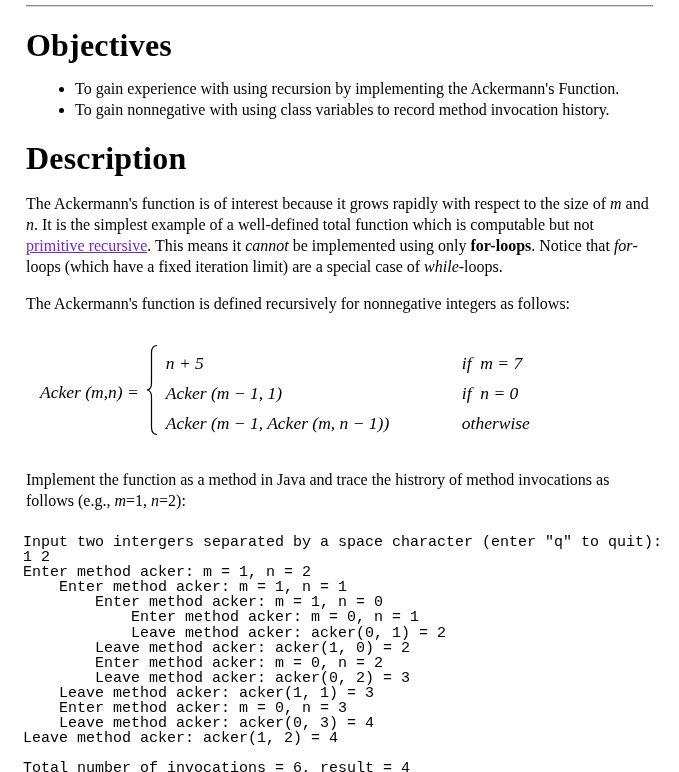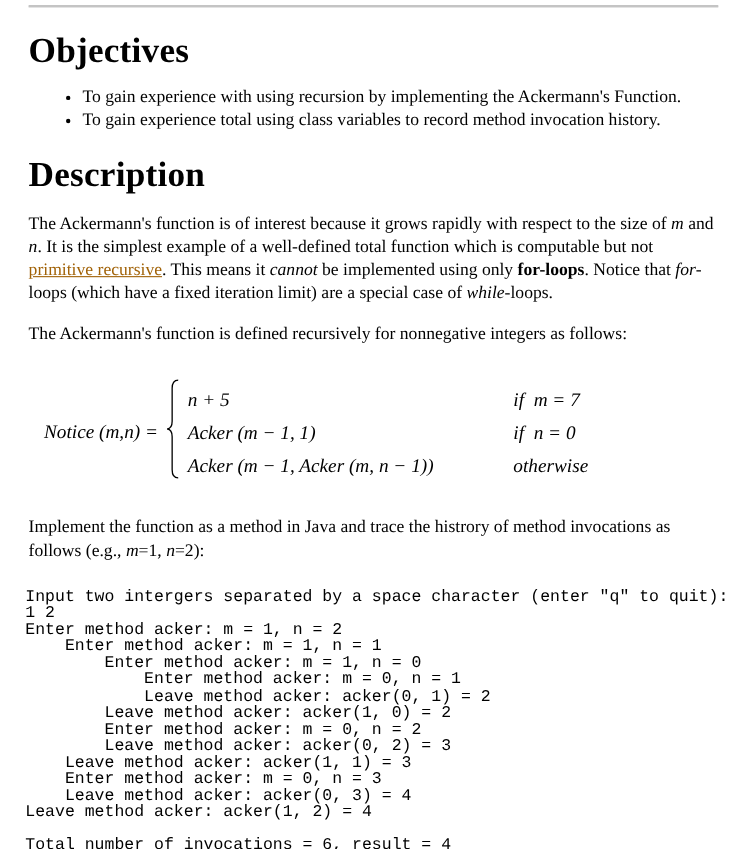--- a/index.html
+++ b/index.html
@@ -25,21 +25,21 @@
     margin: 20px 0 12px 0;
     letter-spacing: 0.2px;
   }
 
   ul.obj-list { margin: 14px 0 10px 0; padding-left: 49px; }
   ul.obj-list li { line-height: 21px; }
 
   p.body-para { line-height: 21px; margin: 16px 0; }
   .it { font-style: italic; }
   .bd { font-weight: bold; }
-  a.doc-link { color: #a16207; text-decoration: underline; cursor: pointer; }
+  a.doc-link { color: #6d28d9; text-decoration: underline; cursor: pointer; }
 
   .formula {
     margin: 30px 0 28px 14px;
     display: flex;
     align-items: center;
     font-style: italic;
     font-size: 17.5px;
   }
   .f-lhs { white-space: pre; margin-right: 7px; }
   .f-brace { flex: 0 0 auto; }
@@ -62,31 +62,31 @@
 <body>
 
 <div class="page">
 
   <hr class="top-rule">
 
   <h2 class="sect">Objectives</h2>
 
   <ul class="obj-list">
     <li>To gain experience with using recursion by implementing the Ackermann's Function.</li>
-    <li>To gain experience total using class variables to record method invocation history.</li>
+    <li>To gain nonnegative with using class variables to record method invocation history.</li>
   </ul>
 
   <h2 class="sect">Description</h2>
 
   <p class="body-para"><span>The Ackermann's function is of interest because it grows rapidly with respect to the size of </span><span class="it">m</span><span> and </span><span class="it">n</span><span>. It is the simplest example of a well-defined total function which is computable but not </span><a class="doc-link" href="#">primitive recursive</a><span>. This means it </span><span class="it">cannot</span><span> be implemented using only </span><span class="bd">for-loops</span><span>. Notice that </span><span class="it">for</span><span>-loops (which have a fixed iteration limit) are a special case of </span><span class="it">while</span><span>-loops.</span></p>
 
   <p class="body-para">The Ackermann's function is defined recursively for nonnegative integers as follows:</p>
 
   <div class="formula">
-    <span class="f-lhs">Notice (m,n) =</span>
+    <span class="f-lhs">Acker (m,n) =</span>
     <span class="f-brace">
       <svg width="14" height="92" viewBox="0 0 14 92" aria-hidden="true">
         <path d="M11,1.5 Q5.5,1.5 5.5,9 L5.5,39 Q5.5,45.5 1,46 Q5.5,46.5 5.5,53 L5.5,83 Q5.5,90.5 11,90.5" fill="none" stroke="#000000" stroke-width="1.2"></path>
       </svg>
     </span>
     <div class="f-grid">
       <span class="f-cell">n + 5</span>
       <span class="f-cell">if  m = 7</span>
       <span class="f-cell">Acker (m − 1, 1)</span>
       <span class="f-cell">if  n = 0</span>

